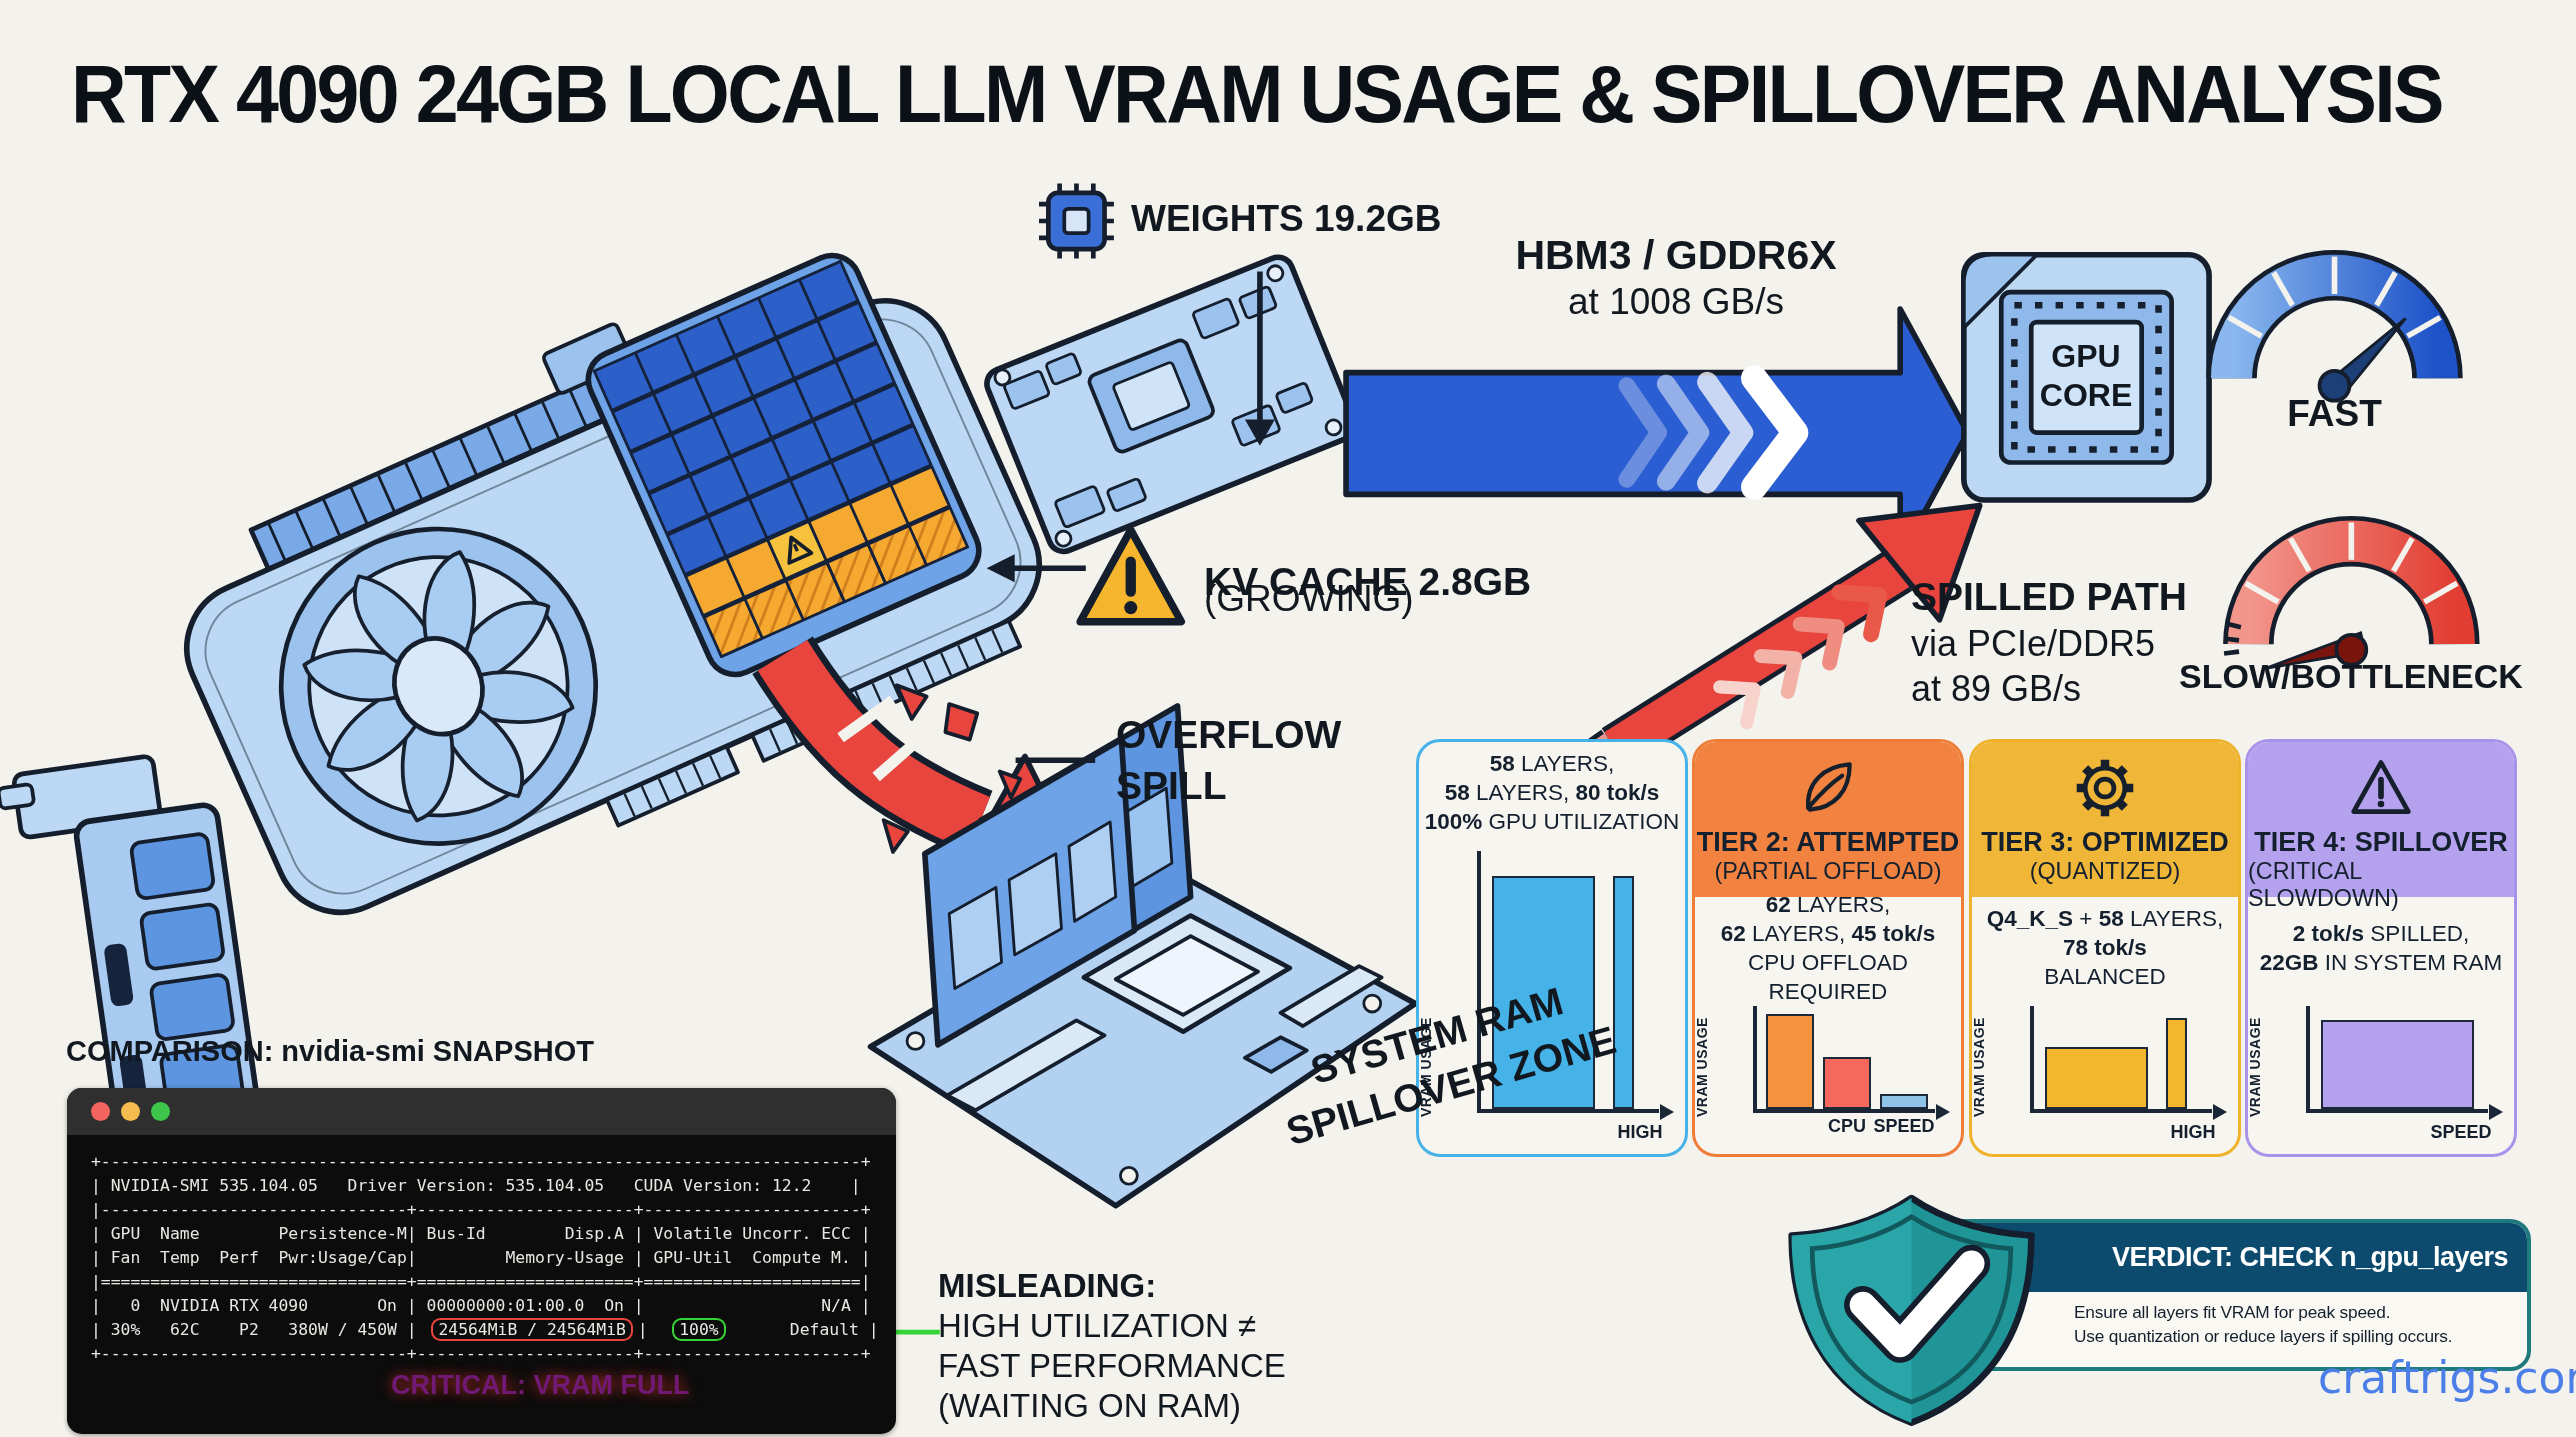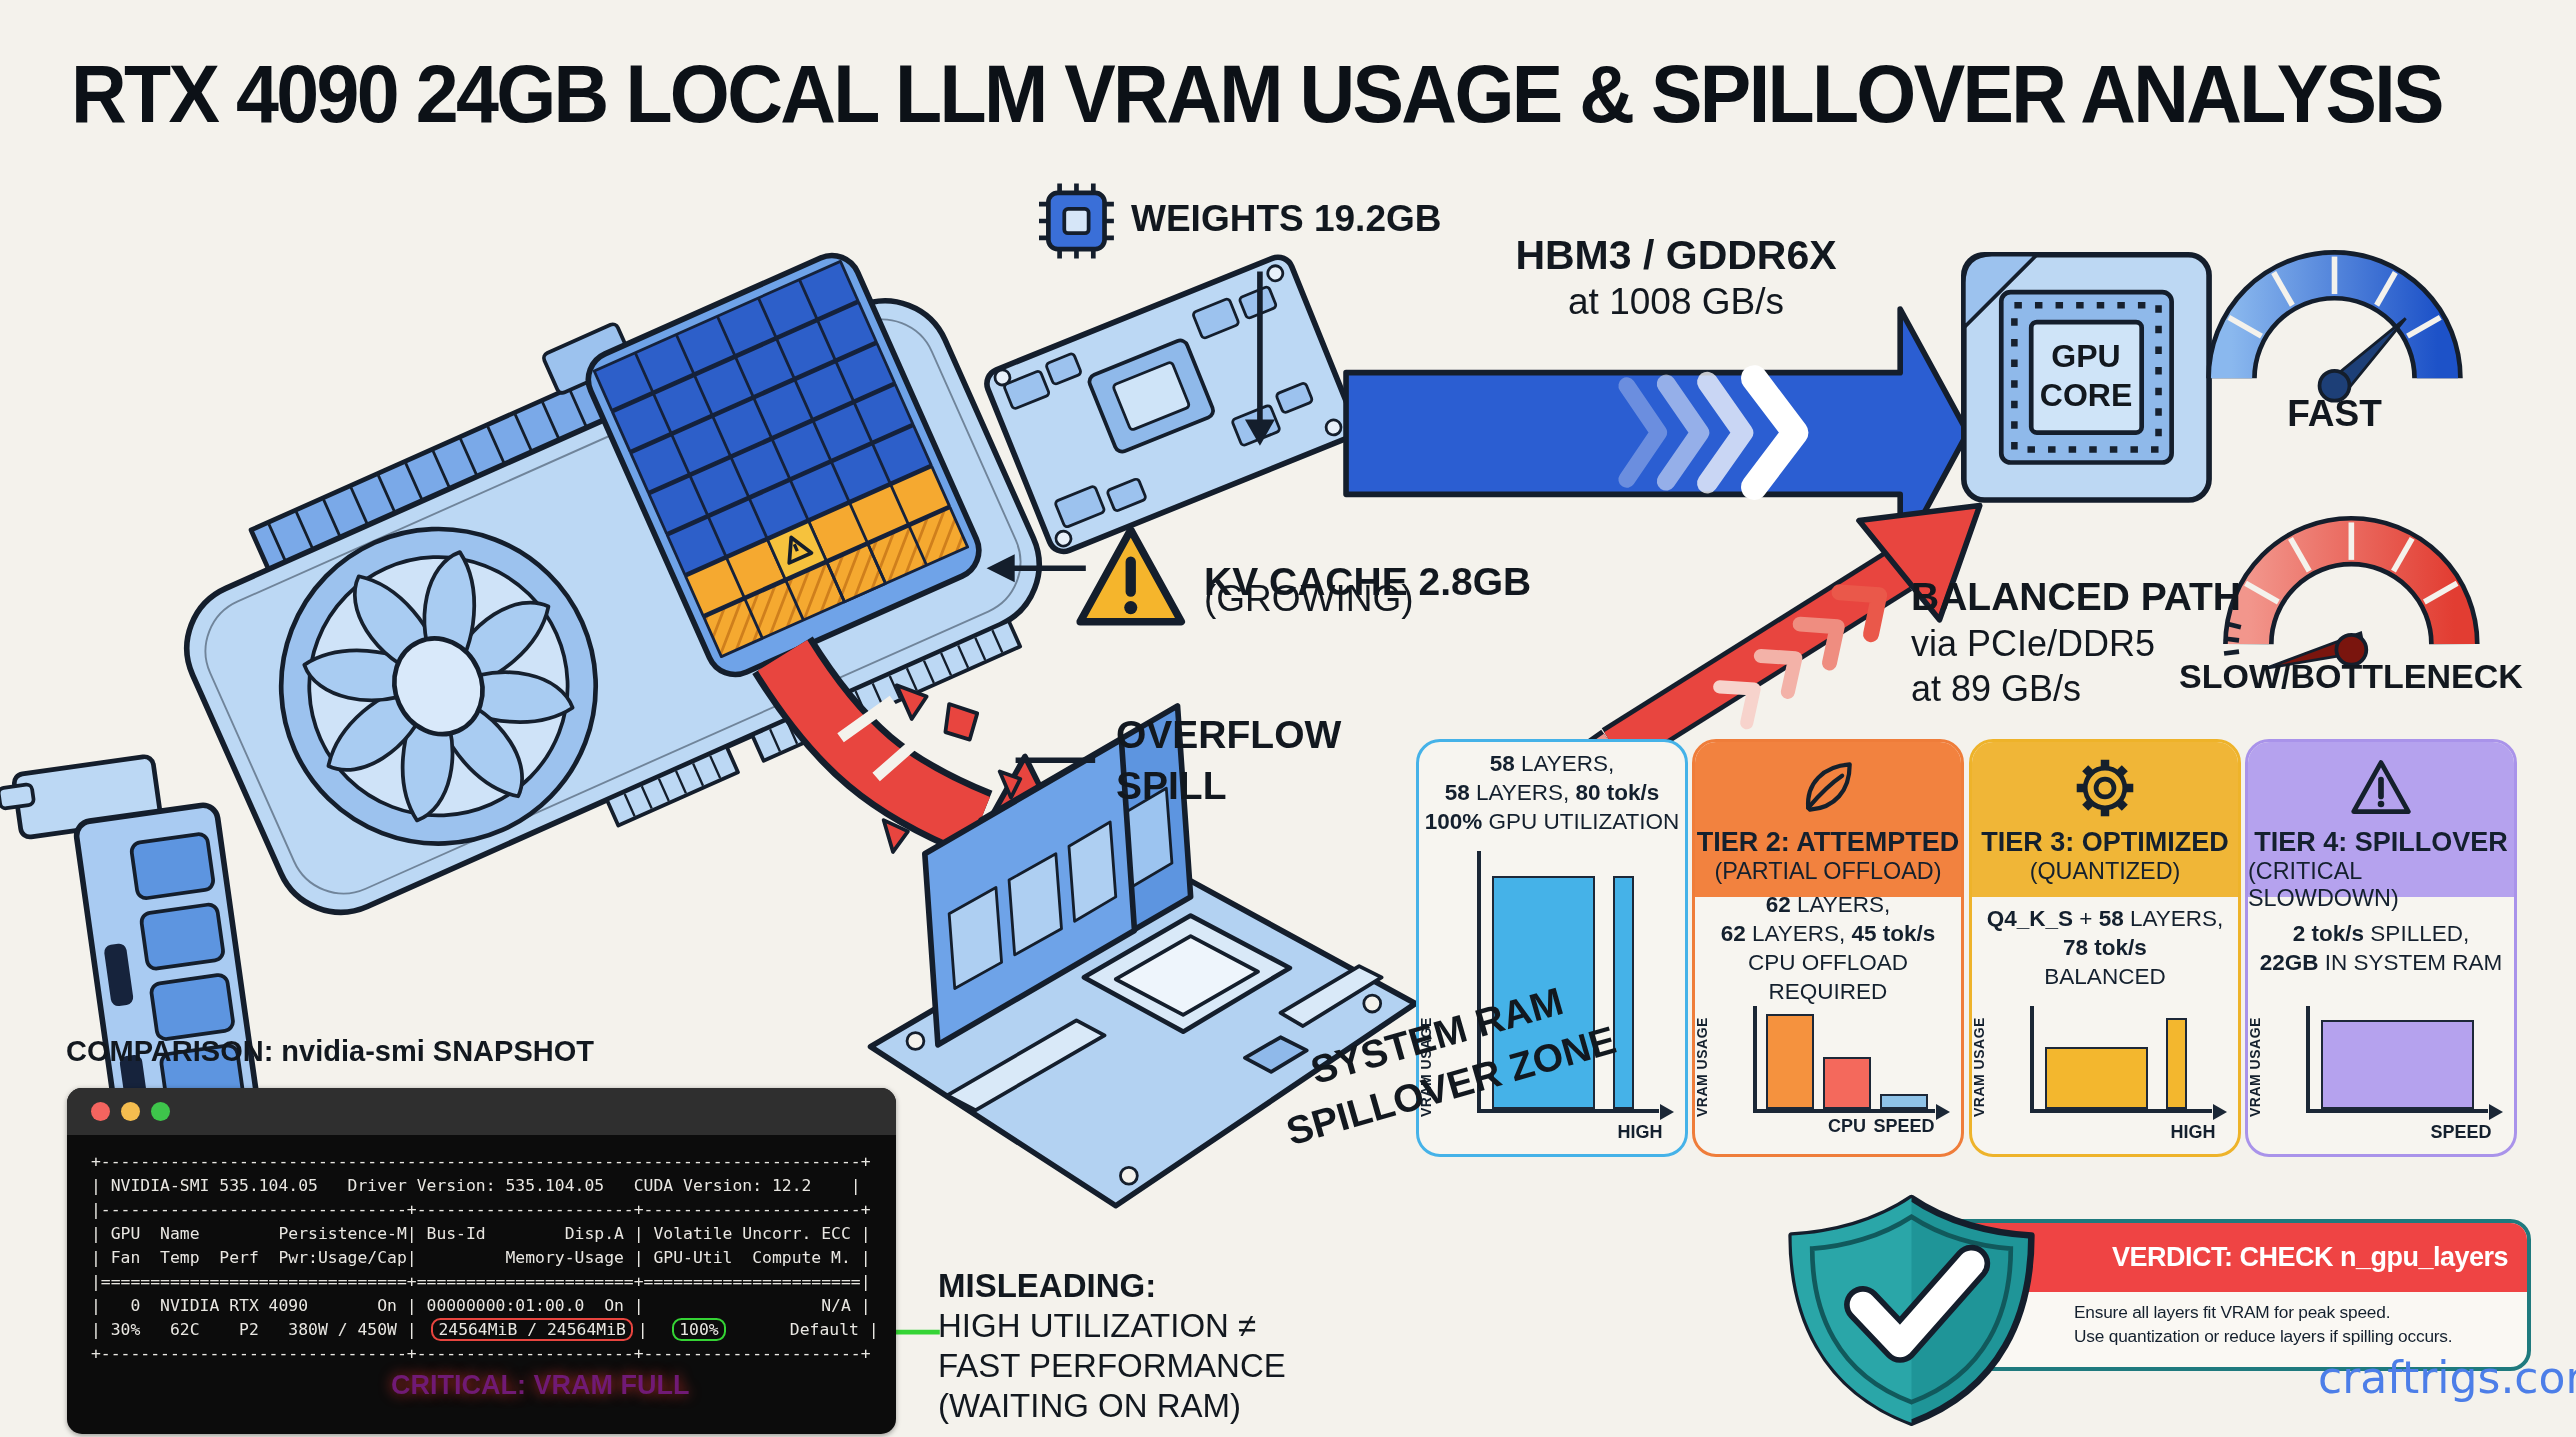--- a/index.html
+++ b/index.html
@@ -49,21 +49,21 @@
   .hl-green{border-color:#35d435;}
   .critical{
     left:391px;top:1370px;width:281px;text-align:center;font-size:27px;font-weight:700;
     color:#701a75;text-shadow:0 0 13px rgba(255,60,50,.75);z-index:4;
   }
   
   .verdict{
     position:absolute;z-index:2;left:1930px;top:1219px;width:601px;height:152px;
     border:4.7px solid #1f7a7e;border-radius:20.6px;background:#faf8f3;overflow:hidden;box-sizing:border-box;
   }
-  .v-head{height:69px;background:#ef4444;color:#fff;font-size:27px;font-weight:700;line-height:69px;padding-left:178px;letter-spacing:-0.5px;}
+  .v-head{height:69px;background:#0c4a6e;color:#fff;font-size:27px;font-weight:700;line-height:69px;padding-left:178px;letter-spacing:-0.5px;}
   .v-body{padding:7.5px 9.4px 0 140px;font-size:17.3px;line-height:24px;color:#14202e;letter-spacing:-0.2px;white-space:nowrap;}
   .shield-svg{position:absolute;z-index:5;left:1771px;top:1182px;}
   .watermark{left:2318px;top:1352px;font-size:44px;color:#4c7ee8;font-family:"DejaVu Sans",sans-serif;z-index:6;}
 </style>
 </head>
 <body>
 
 <div class="canvas">
 
   <svg class="art" viewBox="0 0 2752 1536">
@@ -326,21 +326,21 @@
 
   <div class="t lbl-bold center" style="left:2241px;top:393px;width:187px;font-size:37px;">FAST</div>
   <div class="t lbl-bold center" style="left:2164px;top:657px;width:374px;font-size:34px;">SLOW/BOTTLENECK</div>
 
   <div class="t lbl-bold" style="left:1204px;top:560px;font-size:39px;text-align:right;">KV CACHE 2.8GB</div>
   <div class="t" style="left:1204px;top:578px;font-size:37px;">(GROWING)</div>
 
   <div class="t lbl-bold" style="left:1116px;top:713px;font-size:39px;">OVERFLOW</div>
   <div class="t lbl-bold" style="left:1116px;top:764px;font-size:39px;">SPILL</div>
 
-  <div class="t lbl-bold" style="left:1911px;top:575px;font-size:39px;">BALANCED PATH</div>
+  <div class="t lbl-bold" style="left:1911px;top:575px;font-size:39px;">SPILLED PATH</div>
   <div class="t" style="left:1911px;top:623px;font-size:36px;">via PCIe/DDR5</div>
   <div class="t" style="left:1911px;top:668px;font-size:36px;">at 89 GB/s</div>
 
   <div class="t lbl-bold center" style="left:1266px;top:1009px;width:356px;font-size:39px;line-height:52px;transform:rotate(-16deg);">
     <div>SYSTEM RAM</div>
       <div>SPILLOVER ZONE</div>
   </div>
 
   <div class="t lbl-bold" style="left:66px;top:1035px;font-size:29px;">COMPARISON: nvidia-smi SNAPSHOT</div>
 

